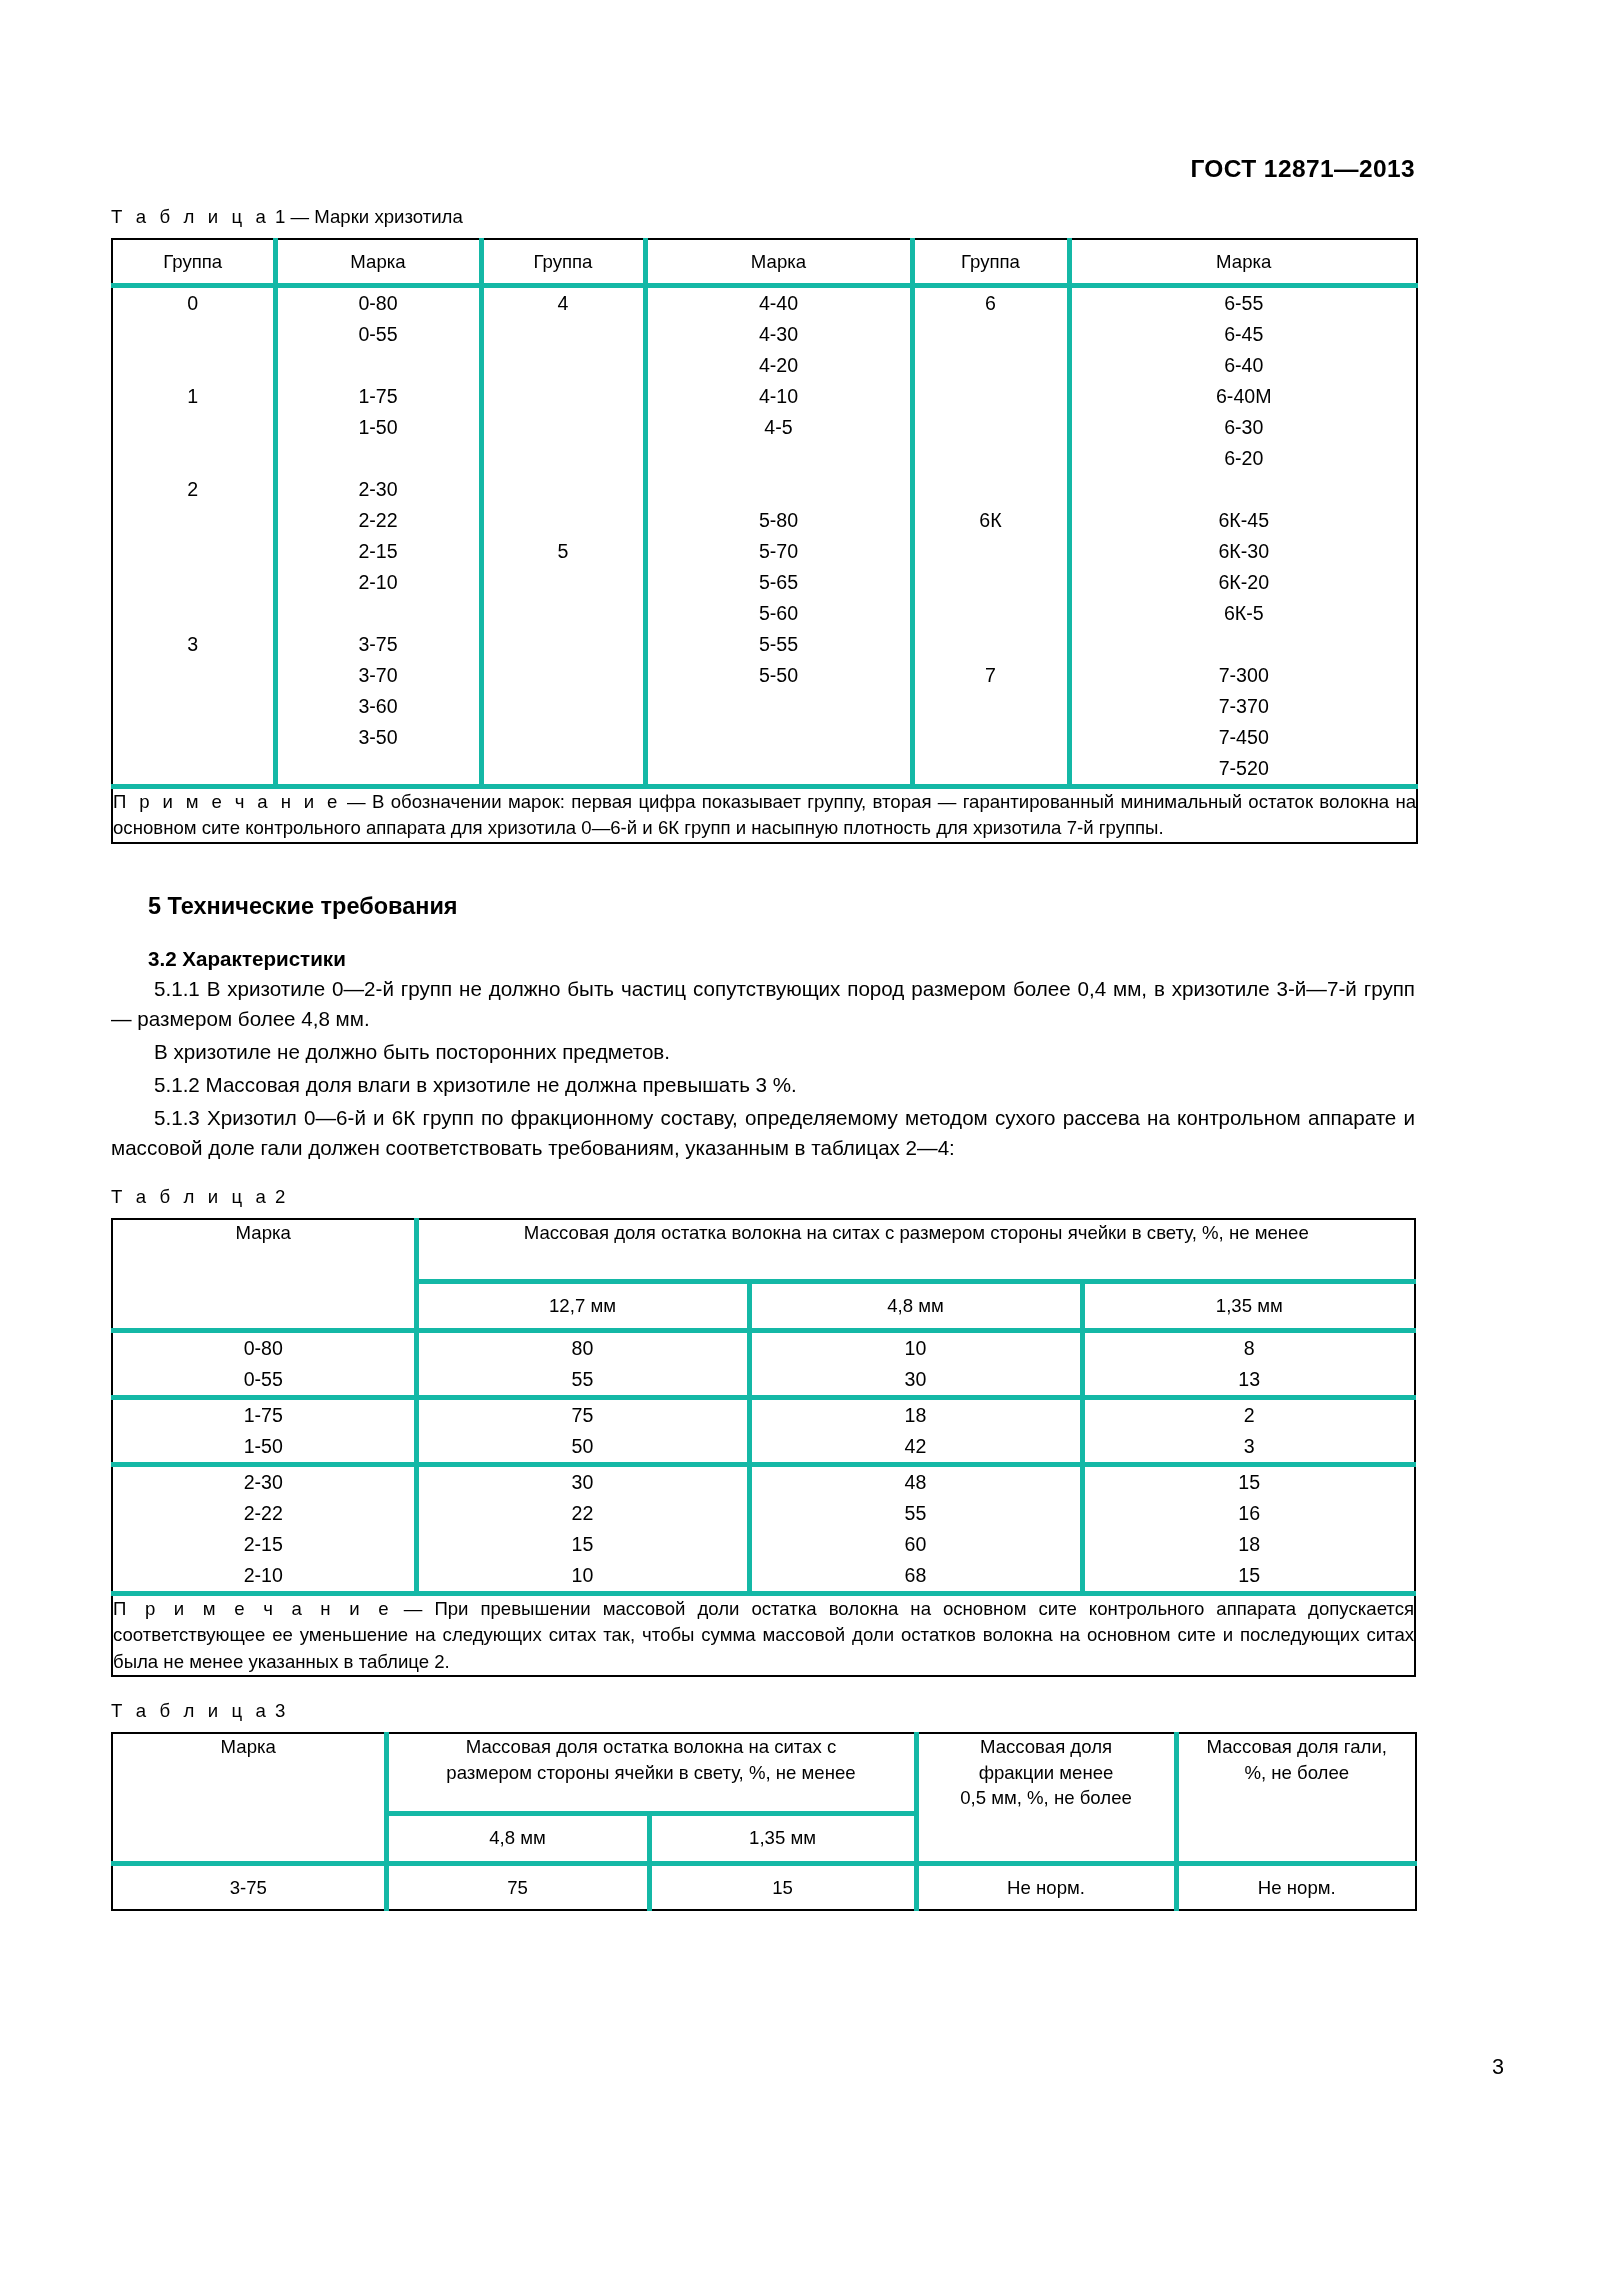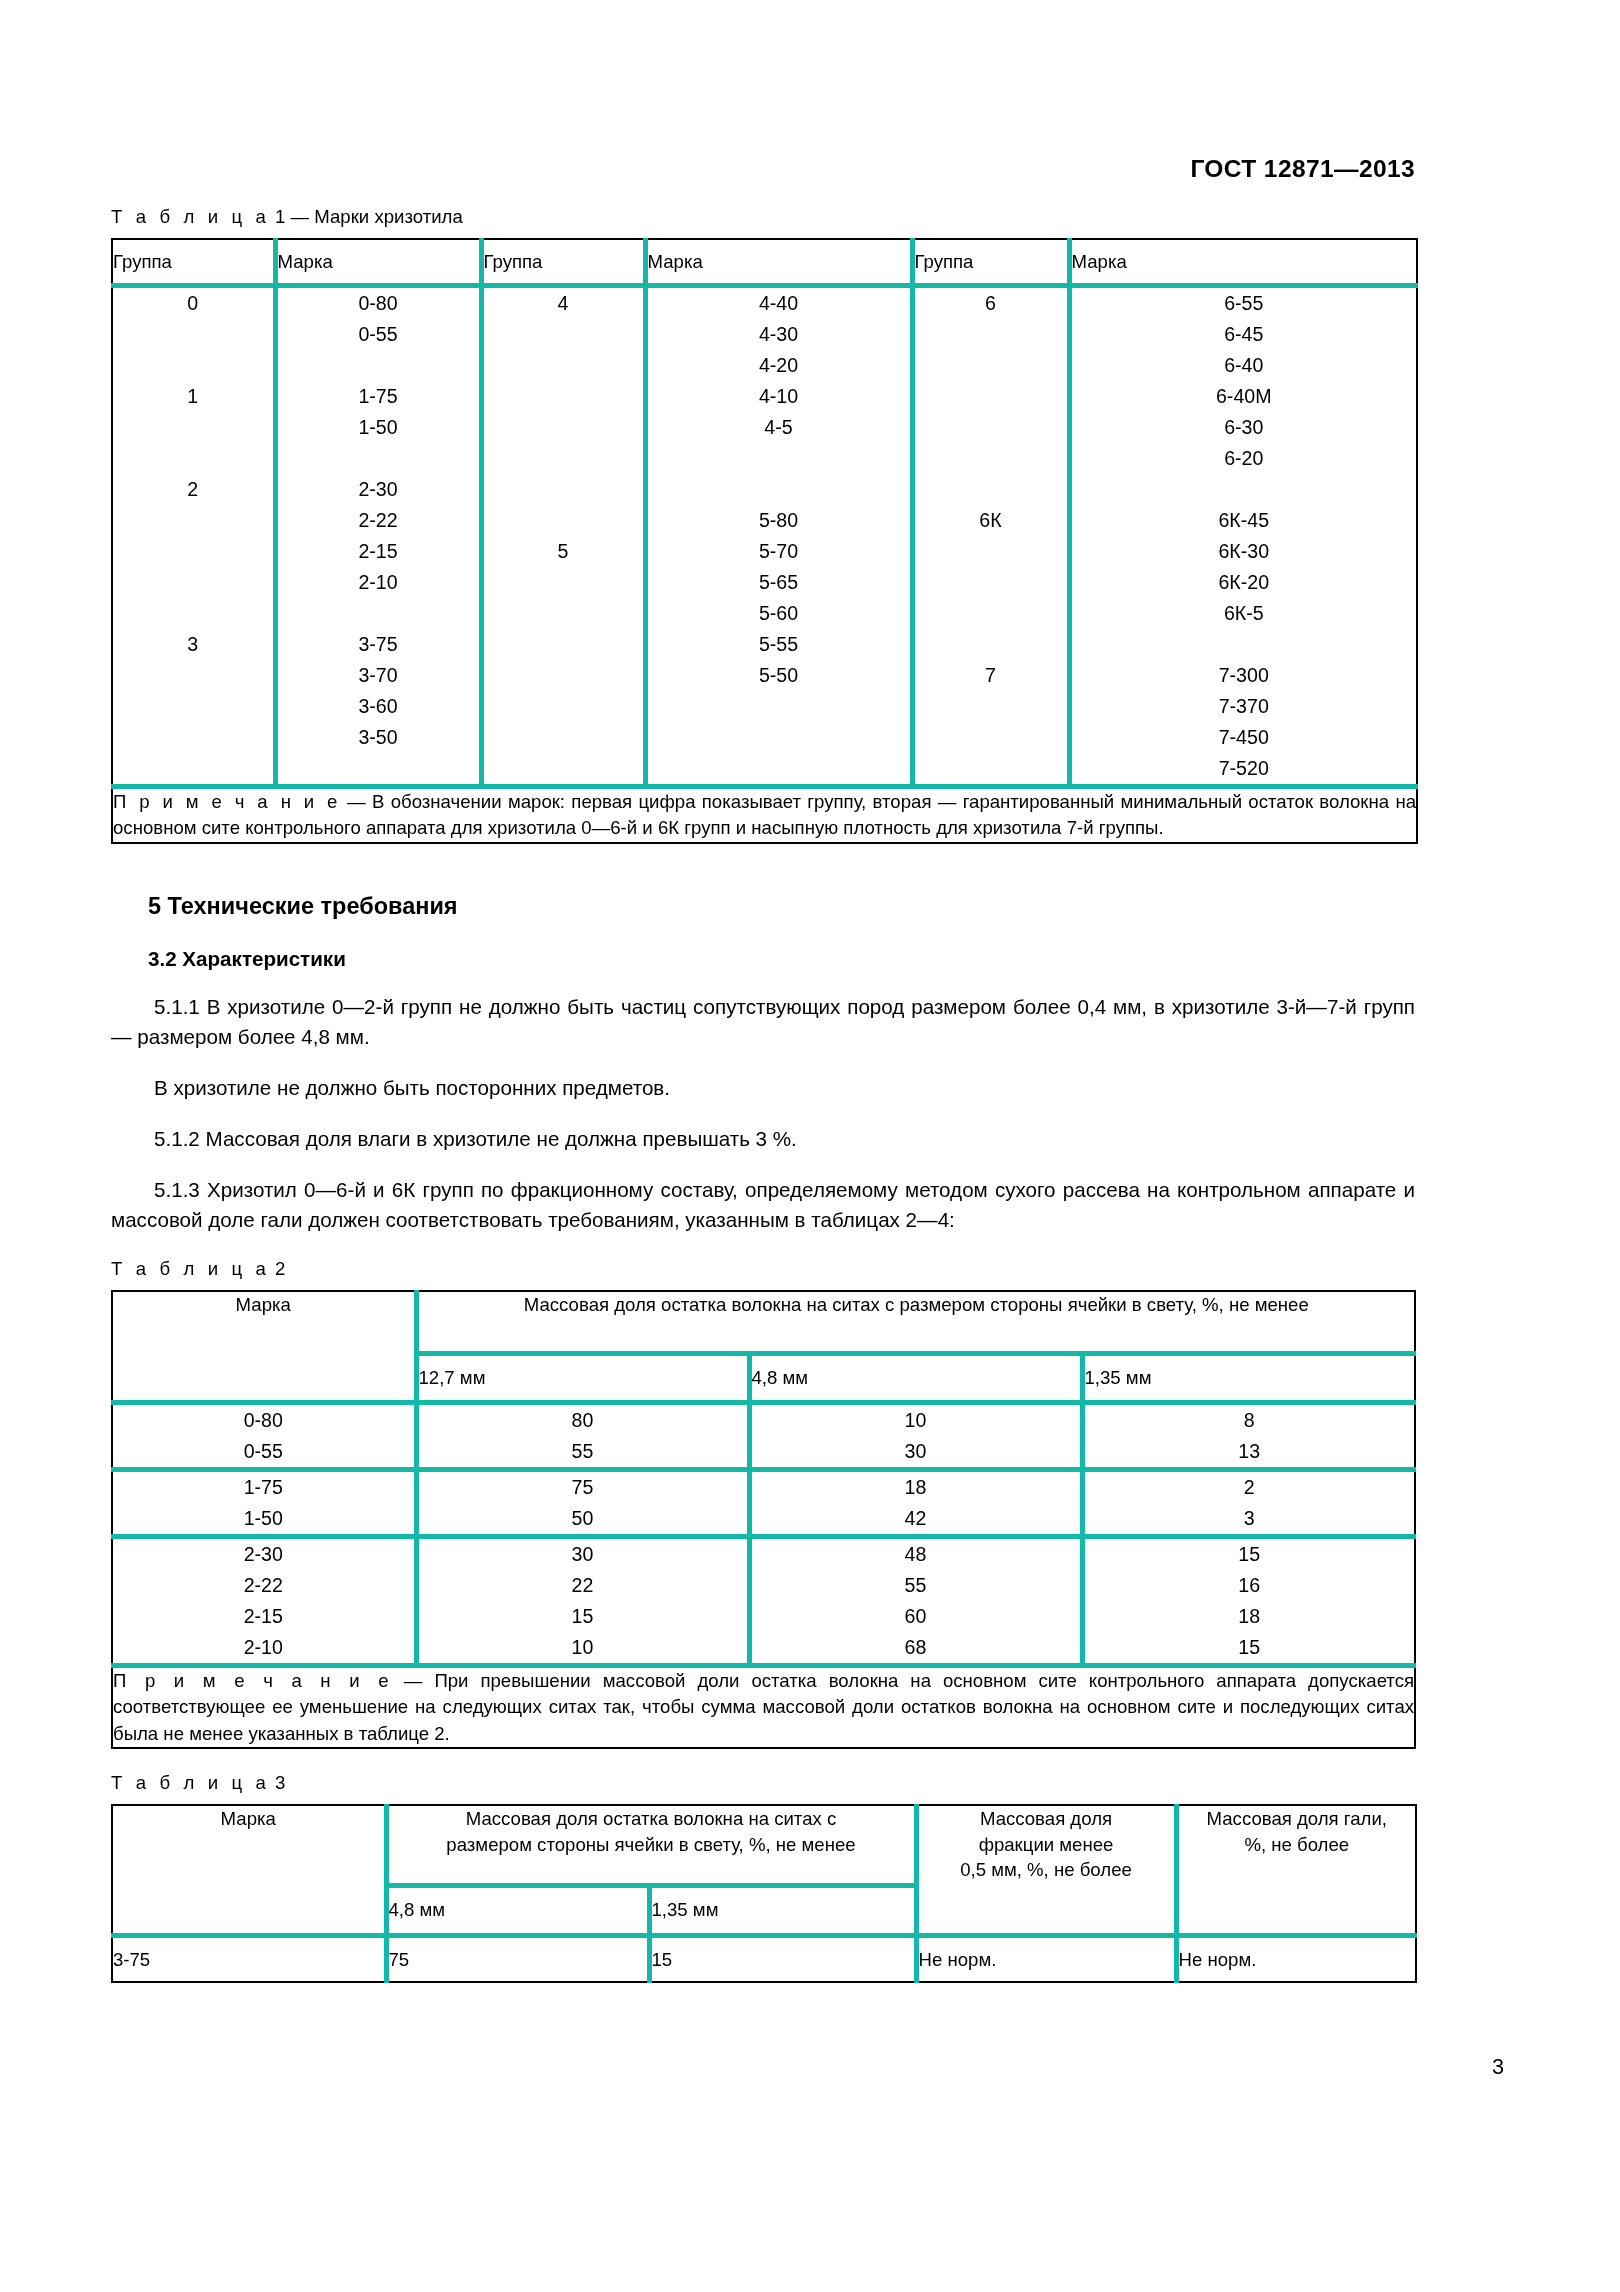--- a/index.html
+++ b/index.html
@@ -61,21 +61,21 @@
     padding: 0;
     vertical-align: top;
   }
   .outer-top { border-top: 2.9px solid #000 !important; }
   .outer-bottom { border-bottom: 2.9px solid #000 !important; }
   .outer-left { border-left: 2px solid #000 !important; }
   .outer-right { border-right: 2px solid #000 !important; }
   .thick-t { border-top: 2.5px solid #000 !important; }
 
   .hcell {
-    text-align: left;
+    text-align: center;
     height: 43px;
     line-height: 43px;
     font-size: 18.6px;
   }
 
   
   .stack {
     text-align: center;
     line-height: 31px;
     font-size: 19.6px;
@@ -100,21 +100,21 @@
     margin: 49px 0 0 37px;
   }
   h3.subsec {
     font-size: 20.6px;
     font-weight: bold;
     margin: 27.4px 0 0 37px;
   }
   p.body {
     font-size: 20.6px;
     line-height: 30px;
-    margin: 21px 0 0 0;
+    margin: 3px 0 0 0;
     text-align: justify;
     text-indent: 43px;
   }
 
   
   .mid { vertical-align: middle; }
   .multiline {
     line-height: 31px;
     white-space: pre-line;
     text-align: center;

